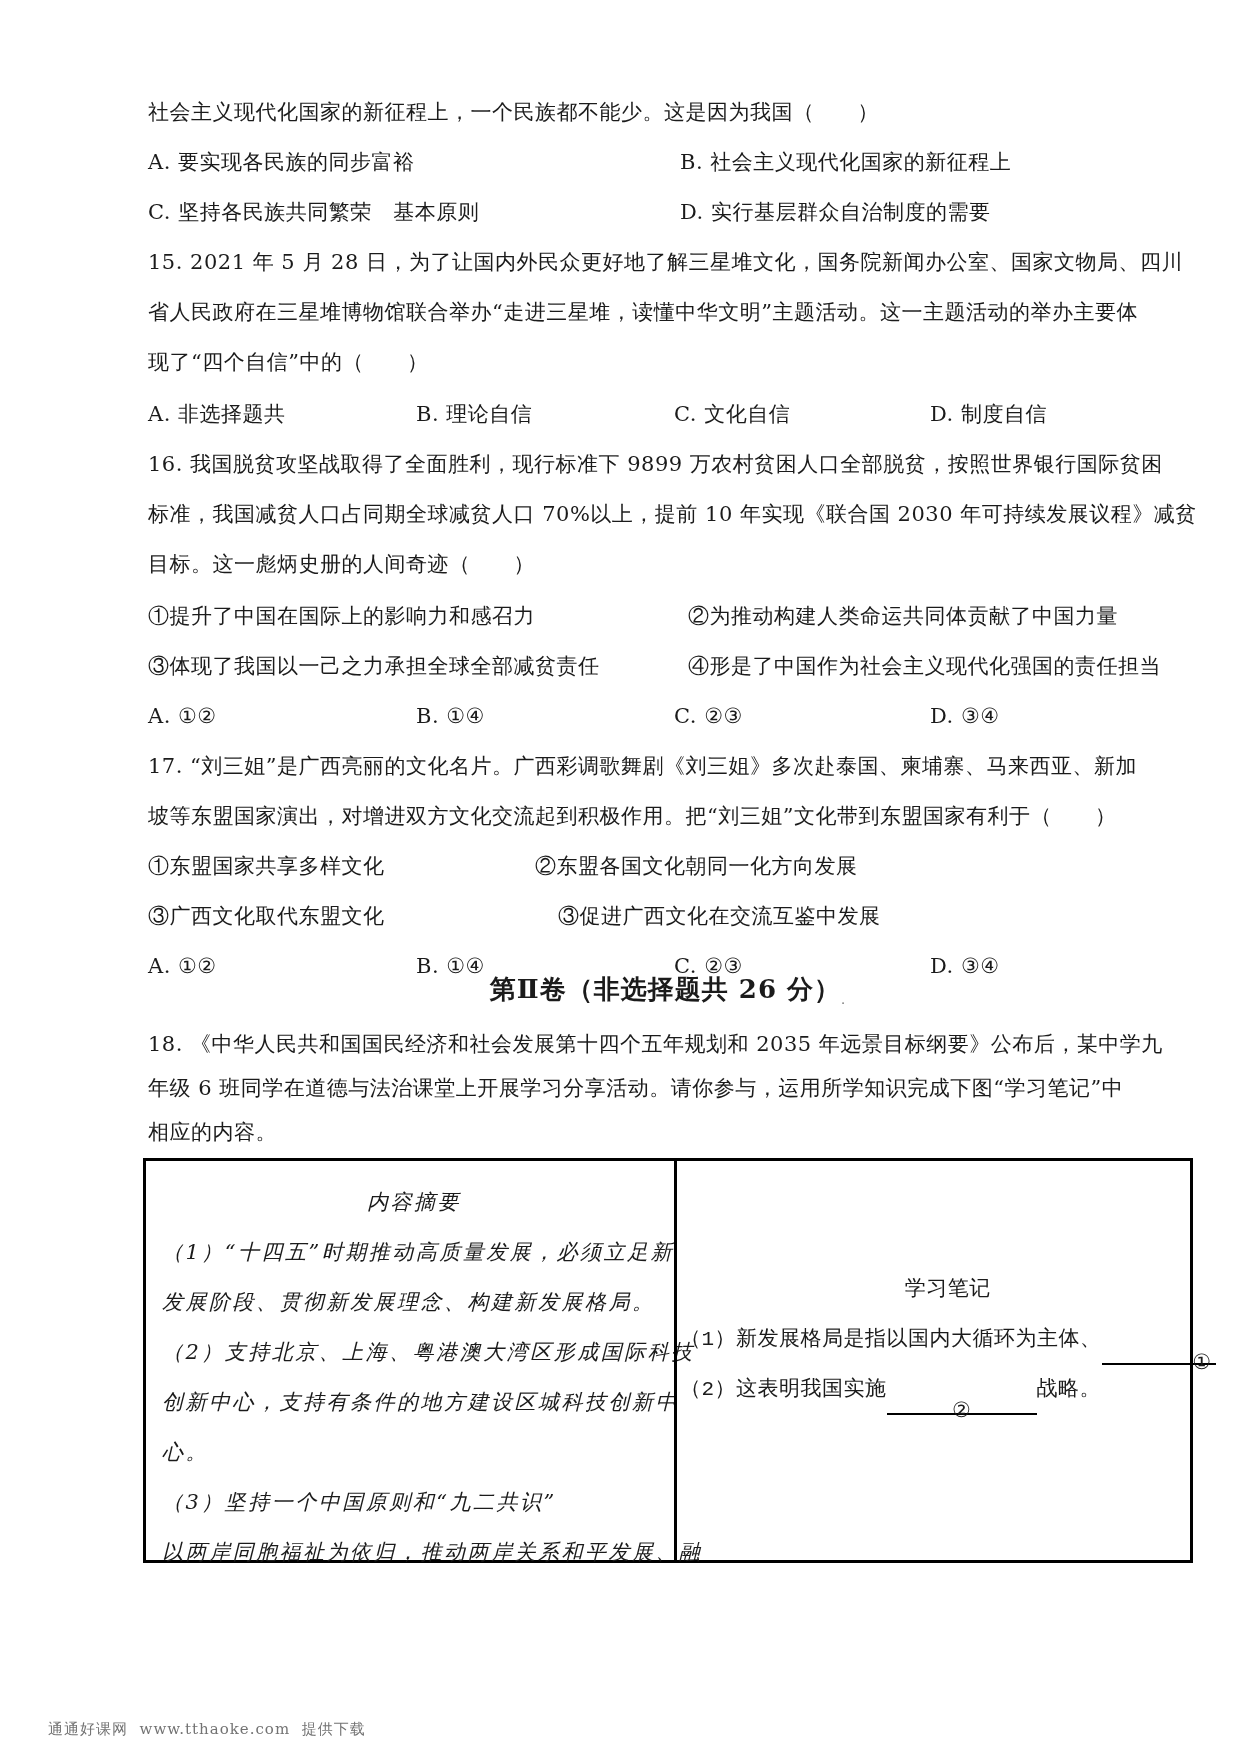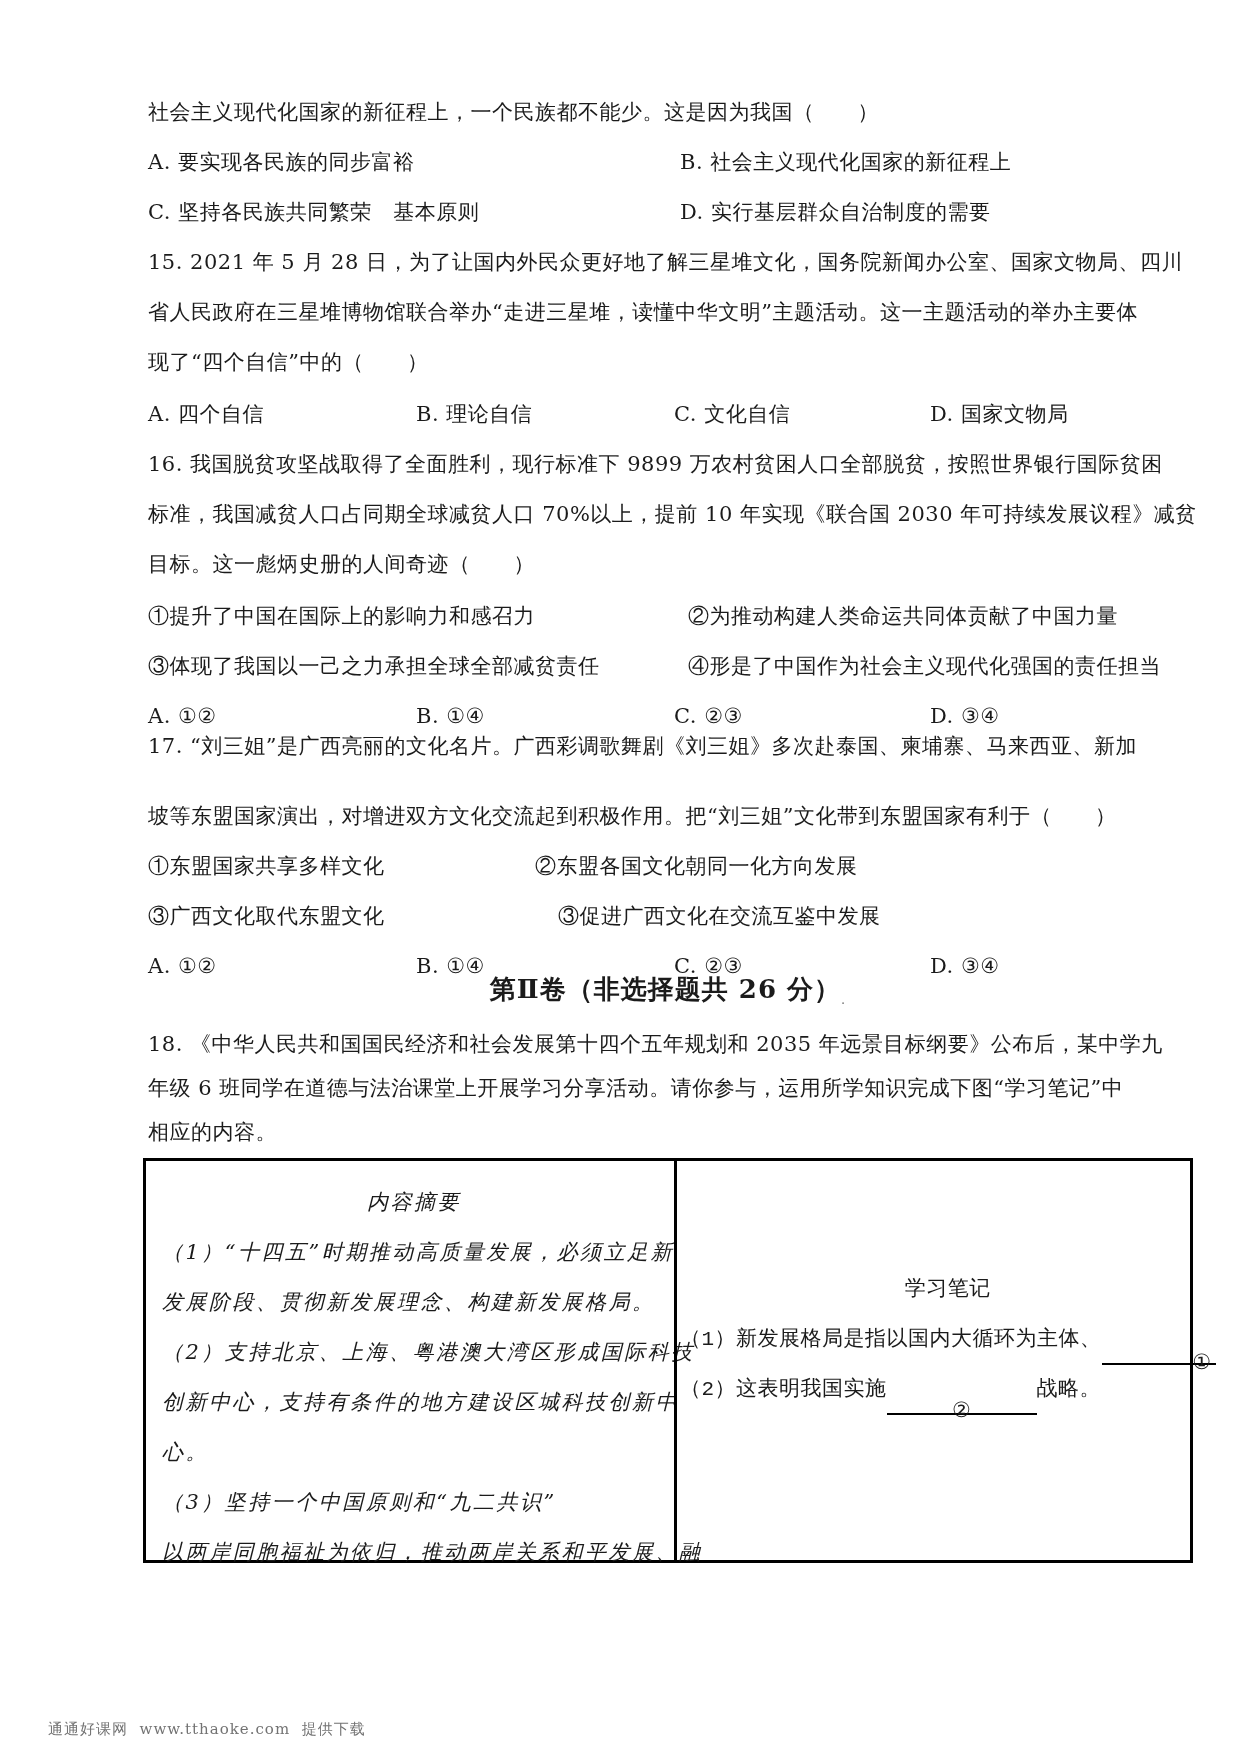--- a/index.html
+++ b/index.html
@@ -50,38 +50,38 @@
 
   <div class="ln" style="top:98px">社会主义现代化国家的新征程上，一个民族都不能少。这是因为我国（　　）</div>
   <div class="ln" style="top:148px;left:100px">A. 要实现各民族的同步富裕</div>
   <div class="ln" style="top:148px;left:632px">B. 社会主义现代化国家的新征程上</div>
   <div class="ln" style="top:198px;left:100px">C. 坚持各民族共同繁荣　基本原则</div>
   <div class="ln" style="top:198px;left:632px">D. 实行基层群众自治制度的需要</div>
 
   <div class="ln" style="top:248px">15. 2021 年 5 月 28 日，为了让国内外民众更好地了解三星堆文化，国务院新闻办公室、国家文物局、四川</div>
   <div class="ln" style="top:298px">省人民政府在三星堆博物馆联合举办“走进三星堆，读懂中华文明”主题活动。这一主题活动的举办主要体</div>
   <div class="ln" style="top:348px">现了“四个自信”中的（　　）</div>
-  <div class="ln" style="top:400px;left:100px">A. 四个自信</div>
+  <div class="ln" style="top:400px;left:100px">A. 非选择题共</div>
   <div class="ln" style="top:400px;left:368px">B. 理论自信</div>
   <div class="ln" style="top:400px;left:626px">C. 文化自信</div>
-  <div class="ln" style="top:400px;left:882px">D. 国家文物局</div>
+  <div class="ln" style="top:400px;left:882px">D. 制度自信</div>
 
   <div class="ln" style="top:450px">16. 我国脱贫攻坚战取得了全面胜利，现行标准下 9899 万农村贫困人口全部脱贫，按照世界银行国际贫困</div>
   <div class="ln" style="top:500px">标准，我国减贫人口占同期全球减贫人口 70%以上，提前 10 年实现《联合国 2030 年可持续发展议程》减贫</div>
   <div class="ln" style="top:602px;left:100px">①提升了中国在国际上的影响力和感召力</div>
   <div class="ln" style="top:550px">目标。这一彪炳史册的人间奇迹（　　）</div>
   <div class="ln" style="top:602px;left:640px">②为推动构建人类命运共同体贡献了中国力量</div>
   <div class="ln" style="top:652px;left:100px">③体现了我国以一己之力承担全球全部减贫责任</div>
   <div class="ln" style="top:652px;left:640px">④形是了中国作为社会主义现代化强国的责任担当</div>
   <div class="ln" style="top:702px;left:100px">A. ①②</div>
   <div class="ln" style="top:702px;left:368px">B. ①④</div>
   <div class="ln" style="top:702px;left:626px">C. ②③</div>
   <div class="ln" style="top:702px;left:882px">D. ③④</div>
 
-  <div class="ln" style="top:732px">17. “刘三姐”是广西亮丽的文化名片。广西彩调歌舞剧《刘三姐》多次赴泰国、柬埔寨、马来西亚、新加</div>
+  <div class="ln" style="top:752px">17. “刘三姐”是广西亮丽的文化名片。广西彩调歌舞剧《刘三姐》多次赴泰国、柬埔寨、马来西亚、新加</div>
   <div class="ln" style="top:802px">坡等东盟国家演出，对增进双方文化交流起到积极作用。把“刘三姐”文化带到东盟国家有利于（　　）</div>
   <div class="ln" style="top:852px;left:100px">①东盟国家共享多样文化</div>
   <div class="ln" style="top:852px;left:487px">②东盟各国文化朝同一化方向发展</div>
   <div class="ln" style="top:902px;left:100px">③广西文化取代东盟文化</div>
   <div class="ln" style="top:902px;left:510px">③促进广西文化在交流互鉴中发展</div>
   <div class="ln" style="top:952px;left:100px">A. ①②</div>
   <div class="ln" style="top:952px;left:368px">B. ①④</div>
   <div class="ln" style="top:952px;left:626px">C. ②③</div>
   <div class="ln" style="top:952px;left:882px">D. ③④</div>
 

